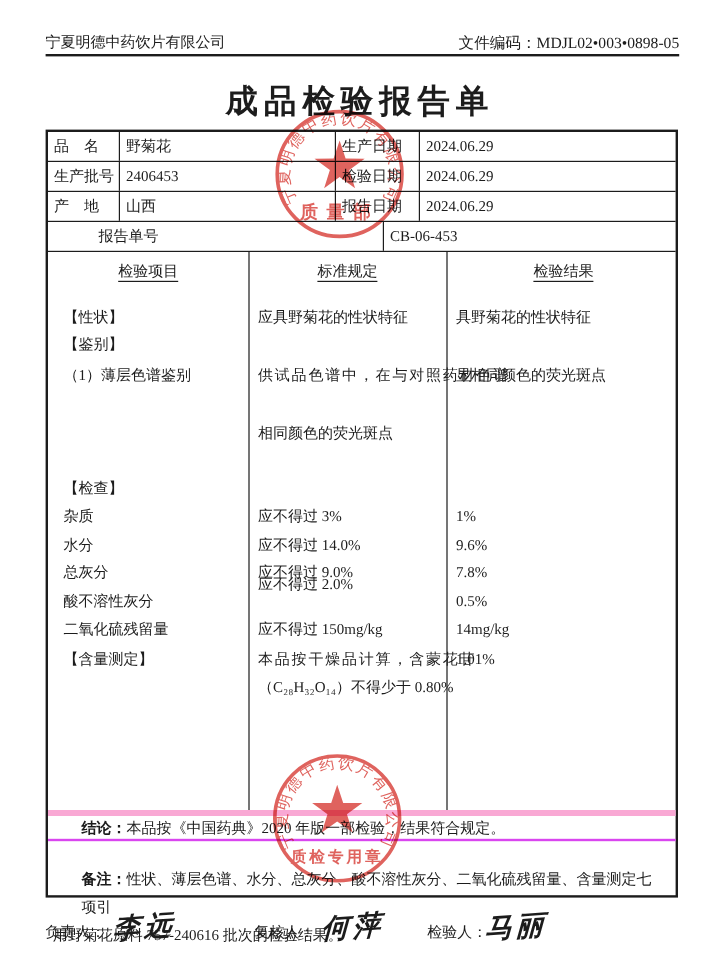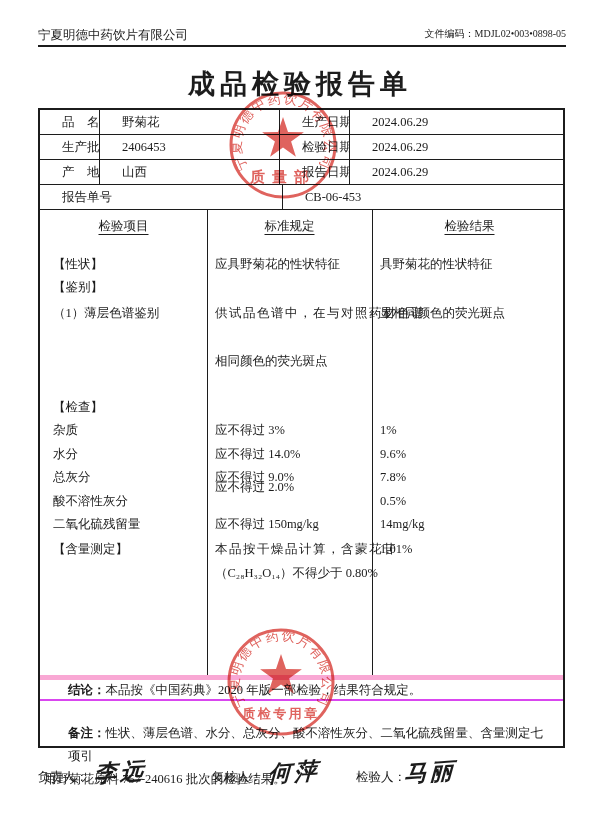--- a/index.html
+++ b/index.html
@@ -1,27 +1,27 @@
 <!DOCTYPE html>
 <html><head>
 <meta charset="utf-8">
 <style>
   html,body{margin:0;padding:0;background:#fff;}
   .sheet{position:relative;width:600px;height:814px;background:#ffffff;overflow:hidden;
          font-family:"Liberation Serif","DejaVu Serif",serif;color:#1c1c1c;}
   .hdr-company{position:absolute;left:38px;top:27px;font-size:12.5px;}
-  .hdr-code{position:absolute;right:34px;top:27px;font-size:10px;}
+  .hdr-code{position:absolute;right:34px;top:27px;font-size:13px;}
   .hdr-rule{position:absolute;left:38px;width:528px;top:45px;border-top:2px solid #1c1c1c;height:0;}
   .title{position:absolute;left:0;right:0;top:66px;text-align:center;font-size:27px;font-weight:bold;letter-spacing:5px;}
   .tbl{position:absolute;left:38px;top:108px;width:527px;height:640px;border:2px solid #1c1c1c;box-sizing:border-box;font-size:12.5px;}
   .row{display:flex;box-sizing:border-box;border-bottom:1px solid #1c1c1c;height:25px;line-height:24px;}
-  .cell{box-sizing:border-box;padding-left:22px;overflow:hidden;white-space:nowrap;}
+  .cell{box-sizing:border-box;padding-left:5px;overflow:hidden;white-space:nowrap;}
   .b-r{border-right:1px solid #1c1c1c;}
   .w-lab1{width:60px;}.w-val1{width:180px;}.w-lab2{width:70px;}.w-val2{flex:1;}
-  .w-repno{width:243px;}.w-repval{flex:1;}
+  .w-repno{width:243px;margin-left:37px;}.w-repval{flex:1;}
   .spread{display:inline-flex;justify-content:space-between;width:44px;}
   .body-band{position:relative;box-sizing:border-box;height:470px;border-bottom:5px solid #f9a8d4;}
   .vline{position:absolute;top:0;bottom:0;width:0;border-left:1px solid #1c1c1c;}
   .colhead{position:absolute;top:8px;text-align:center;text-decoration:underline;text-underline-offset:4px;}
   .ln{position:absolute;line-height:16px;white-space:nowrap;}
   .c1{left:13px;}
   .c2{left:175px;}
   .c3{left:340px;}
   .just{letter-spacing:1.5px;}
   .concl-band{position:relative;box-sizing:border-box;height:21px;border-bottom:2px solid #d946ef;line-height:20px;padding-left:28px;}

